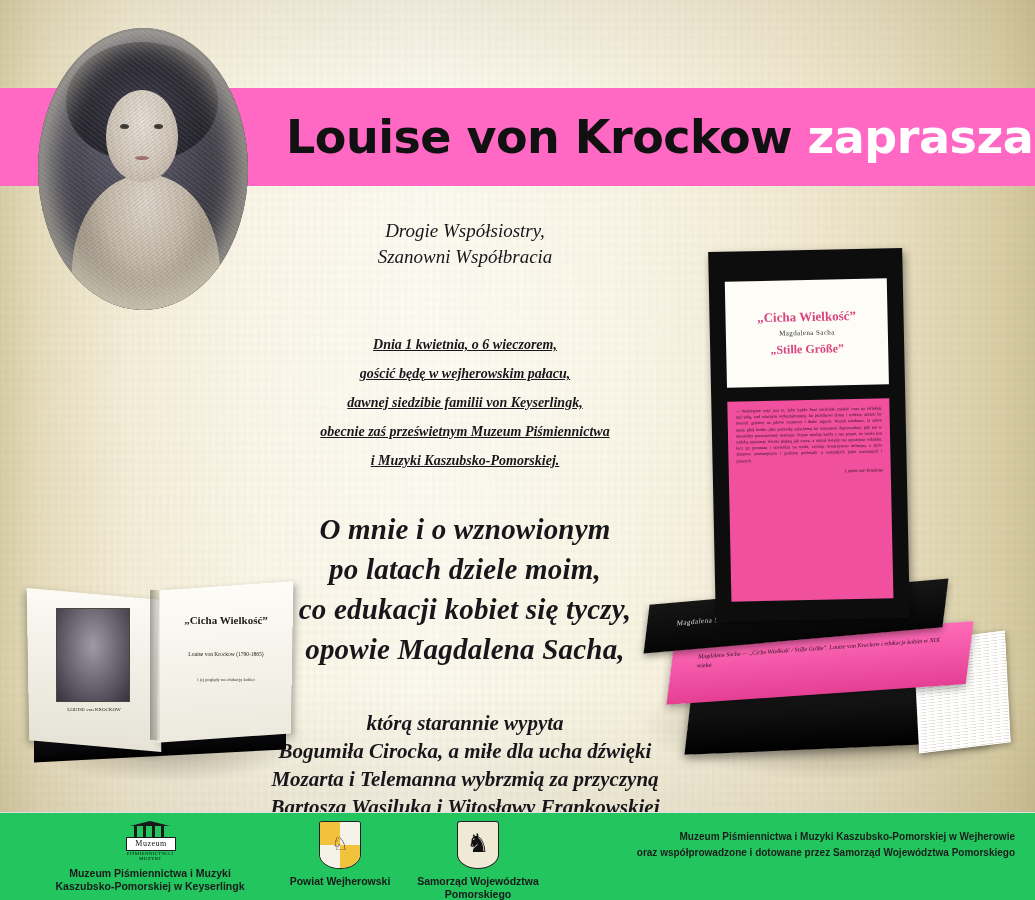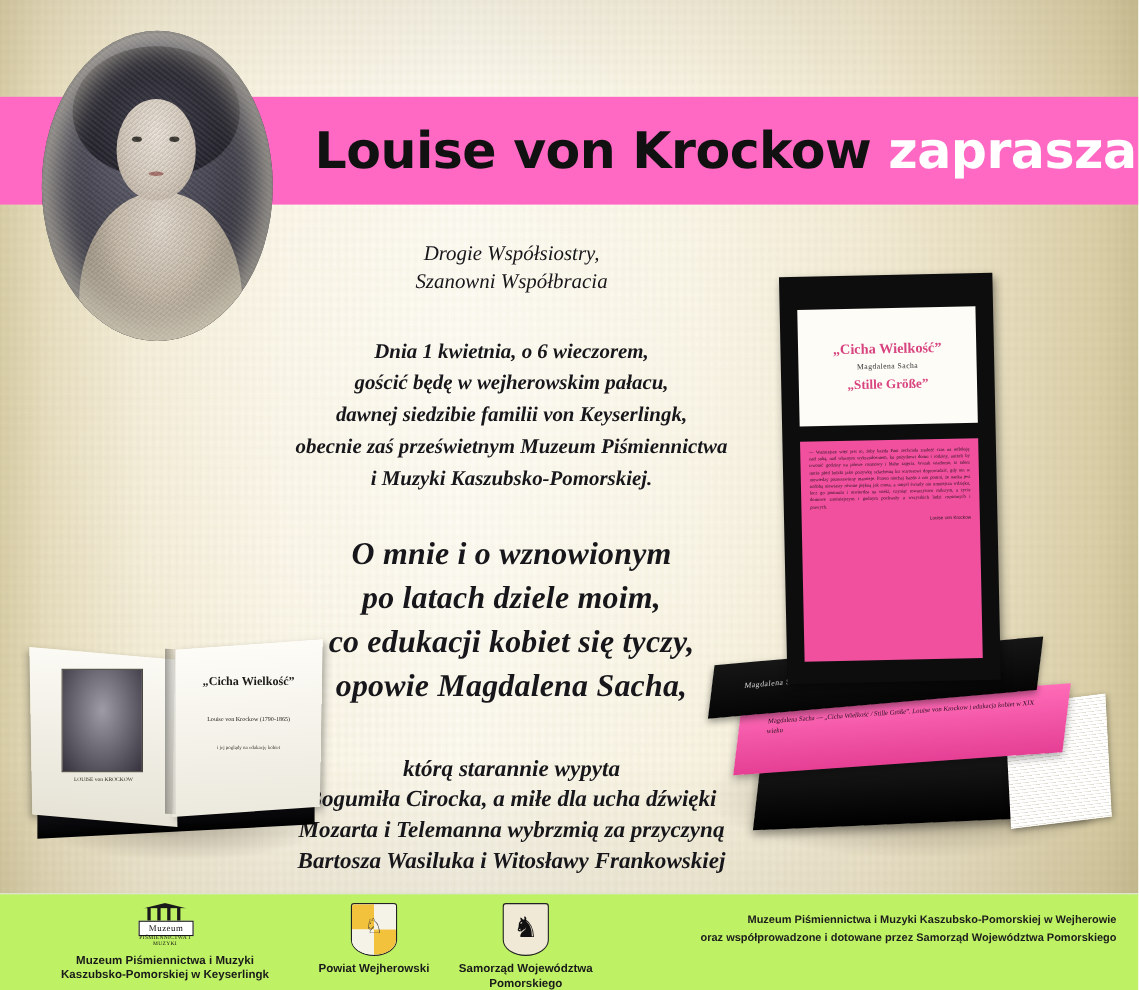--- a/index.html
+++ b/index.html
@@ -164,25 +164,26 @@
     color: #17161a;
   }
   .blk { margin-bottom: 0; }
   .salutation {
     font-style: italic;
     font-size: 19px;
     line-height: 26px;
     font-weight: normal;
   }
   .body-1 {
-    margin-top: 35px;
+    margin-top: 60px;
     font-style: italic;
-    font-size: 19px;
+    font-size: 14px;
     line-height: 29px;
     font-weight: bold;
+    text-decoration: underline;
   }
   .headline {
     margin-top: 34px;
     font-style: italic;
     font-size: 29px;
     line-height: 40px;
     font-weight: bold;
     letter-spacing: .2px;
   }
   .body-2 {
@@ -431,21 +432,21 @@
     transform: skewY(-3deg);
   }
 
   
   .footer {
     position: absolute;
     left: 0;
     top: 812px;
     width: 1035px;
     height: 88px;
-    background: #bef264;
+    background: #22c55e;
     border-top: 1px solid #e2e2e2;
   }
   .logo-block {
     position: absolute;
     text-align: center;
   }
   .logo-caption {
     font-family: "Liberation Sans", sans-serif;
     font-size: 10.5px;
     font-weight: bold;

